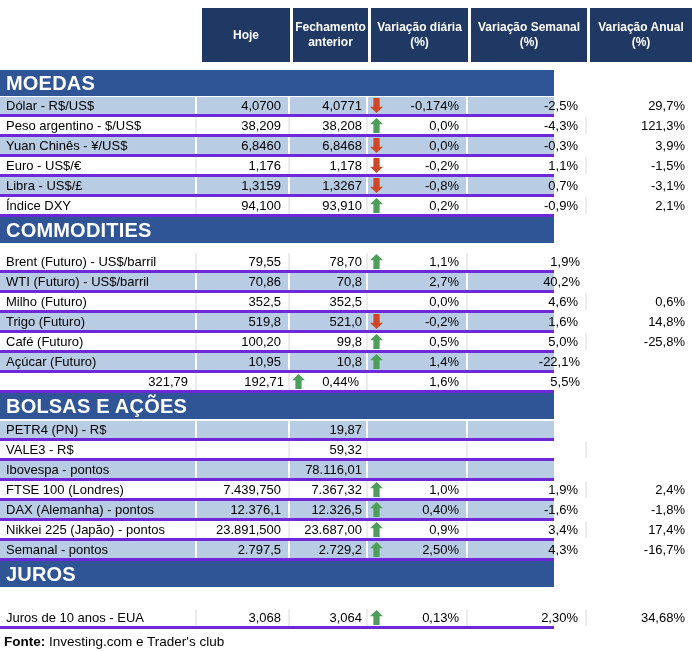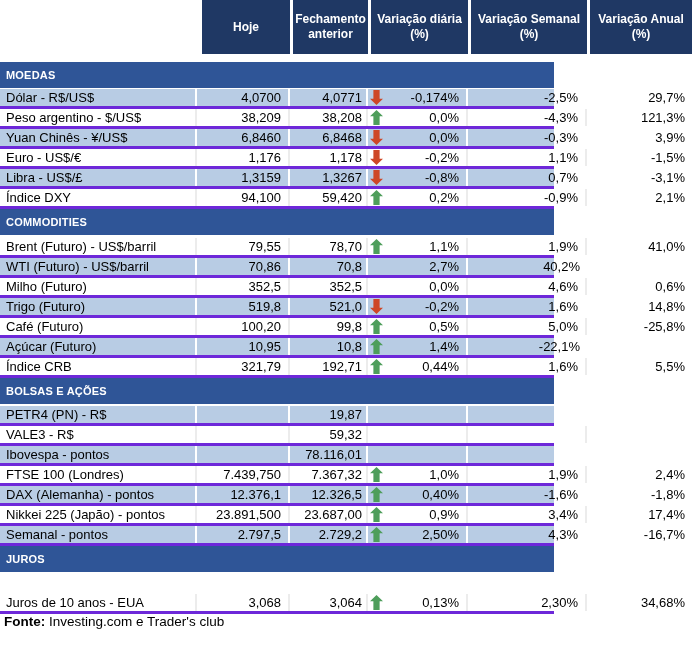--- a/index.html
+++ b/index.html
@@ -2,33 +2,33 @@
 <html style="--header-bg: #1F3864; --section-bg: #2F5597; --stripe: #B8CCE4; --arrow-up: #4E9E5B; --arrow-down: #CE4727;"><head>
 <meta charset="utf-8">
 <style>
   :root{
     --header-bg:#1F3864; --section-bg:#2F5597; --stripe:#B8CCE4;
     --row-border:#ececec; --arrow-up:#4E9E5B; --arrow-down:#CE4727; --text:#000;
   }
   *{margin:0;padding:0;box-sizing:border-box}
   body{background:#fff}
   .sheet{width:554px;background:#fff;font-family:"Liberation Sans",sans-serif;
-         font-size:13px;color:var(--text);padding-top:0}
+         font-size:13px;color:var(--text);padding-top:8px}
   .grid6{display:grid;grid-template-columns:197px 93px 78px 100px 119px 105px}
   
   .hdr{height:54px;margin-bottom:8px}
   .hdr-box{background:var(--header-bg);color:#fff;font-weight:bold;font-size:12px;
            line-height:15px;display:flex;align-items:center;justify-content:center;
            text-align:center;border-left:3px solid #fff;padding:0 2px}
   .hdr-box.first{border-left-width:5px}
   
   .sec-bar{height:26px;background:var(--section-bg);color:#fff;font-weight:bold;
-           font-size:11px;display:flex;align-items:center;padding-left:6px;letter-spacing:.2px}
+           font-size:20px;display:flex;align-items:center;padding-left:6px;letter-spacing:.2px}
   .sec-moedas .sec-bar{margin-bottom:1px}
-  .sec-commodities .sec-bar{margin-bottom:3px}
+  .sec-commodities .sec-bar{margin-bottom:10px}
   .sec-bolsas .sec-bar{margin-bottom:2px}
   .sec-juros .sec-bar{margin-bottom:22px}
   
   .row{height:20px;border-bottom:3px solid #6d28d9}
   .stripe-odd .row:nth-child(odd),.stripe-even .row:nth-child(even){background:var(--stripe)}
   .c{height:100%;display:flex;align-items:center;border-right:2px solid var(--row-border);overflow:hidden}
   .stripe-odd .row:nth-child(odd) .c,.stripe-even .row:nth-child(even) .c{border-right-color:#fff}
   .c:last-child{border-right:none}
   .lbl{padding-left:6px;white-space:nowrap}
   .num{justify-content:flex-end;padding-right:7px;white-space:nowrap}
@@ -36,21 +36,21 @@
   .dircell{padding-left:2px}
   .arr{width:13px;height:15px;flex:none;visibility:hidden}
   .arr::before{content:"";display:block;width:100%;height:100%;
     clip-path:polygon(50% 0,100% 42%,74% 42%,74% 100%,26% 100%,26% 42%,0 42%)}
   .dircell[data-dir="up"] .arr{visibility:visible}
   .dircell[data-dir="up"] .arr::before{background:var(--arrow-up)}
   .dircell[data-dir="down"] .arr{visibility:visible}
   .dircell[data-dir="down"] .arr::before{background:var(--arrow-down);transform:rotate(180deg)}
   .pv{margin-left:auto}
   
-  .fonte{padding-left:4px;font-size:13.5px}
+  .fonte{margin-top:5px;padding-left:4px;font-size:13.5px}
   .fonte .b{font-weight:bold}
 </style>
 </head>
 <body>
 
 <div class="sheet">
 
   <div class="hdr grid6">
     <div></div>
     <div class="hdr-box first">Hoje</div>
@@ -114,21 +114,21 @@
         <div class="c num dircell" data-dir="down">
             <span class="arr"></span>
             <span class="pv">-0,8%</span>
           </div>
         <div class="c num">0,7%</div>
         <div class="c num">-3,1%</div>
       </div>
       <div class="row grid6">
         <div class="c lbl">Índice DXY</div>
         <div class="c num">94,100</div>
-        <div class="c num fech">59,420</div>
+        <div class="c num fech">93,910</div>
         <div class="c num dircell" data-dir="up">
             <span class="arr"></span>
             <span class="pv">0,2%</span>
           </div>
         <div class="c num">-0,9%</div>
         <div class="c num">2,1%</div>
       </div>
     </div>
   </section>
 
@@ -137,21 +137,20 @@
     <div class="rows stripe-even">
       <div class="row grid6">
         <div class="c lbl">Brent (Futuro) - US$/barril</div>
         <div class="c num">79,55</div>
         <div class="c num fech">78,70</div>
         <div class="c num dircell" data-dir="up">
             <span class="arr"></span>
             <span class="pv">1,1%</span>
           </div>
         <div class="c num">1,9%</div>
-        <div class="c num">41,0%</div>
       </div>
       <div class="row grid6">
         <div class="c lbl">WTI (Futuro) - US$/barril</div>
         <div class="c num">70,86</div>
         <div class="c num fech">70,8</div>
         <div class="c num">2,7%</div>
         <div class="c num">40,2%</div>
       </div>
       <div class="row grid6">
         <div class="c lbl">Milho (Futuro)</div>
@@ -190,21 +189,20 @@
         <div class="c lbl">Açúcar (Futuro)</div>
         <div class="c num">10,95</div>
         <div class="c num fech">10,8</div>
         <div class="c num dircell" data-dir="up">
             <span class="arr"></span>
             <span class="pv">1,4%</span>
           </div>
         <div class="c num">-22,1%</div>
       </div>
       <div class="row grid6">
-        <div class="c lbl">Índice CRB</div>
         <div class="c num">321,79</div>
         <div class="c num fech">192,71</div>
         <div class="c num dircell" data-dir="up">
             <span class="arr"></span>
             <span class="pv">0,44%</span>
           </div>
         <div class="c num">1,6%</div>
         <div class="c num">5,5%</div>
       </div>
     </div>

